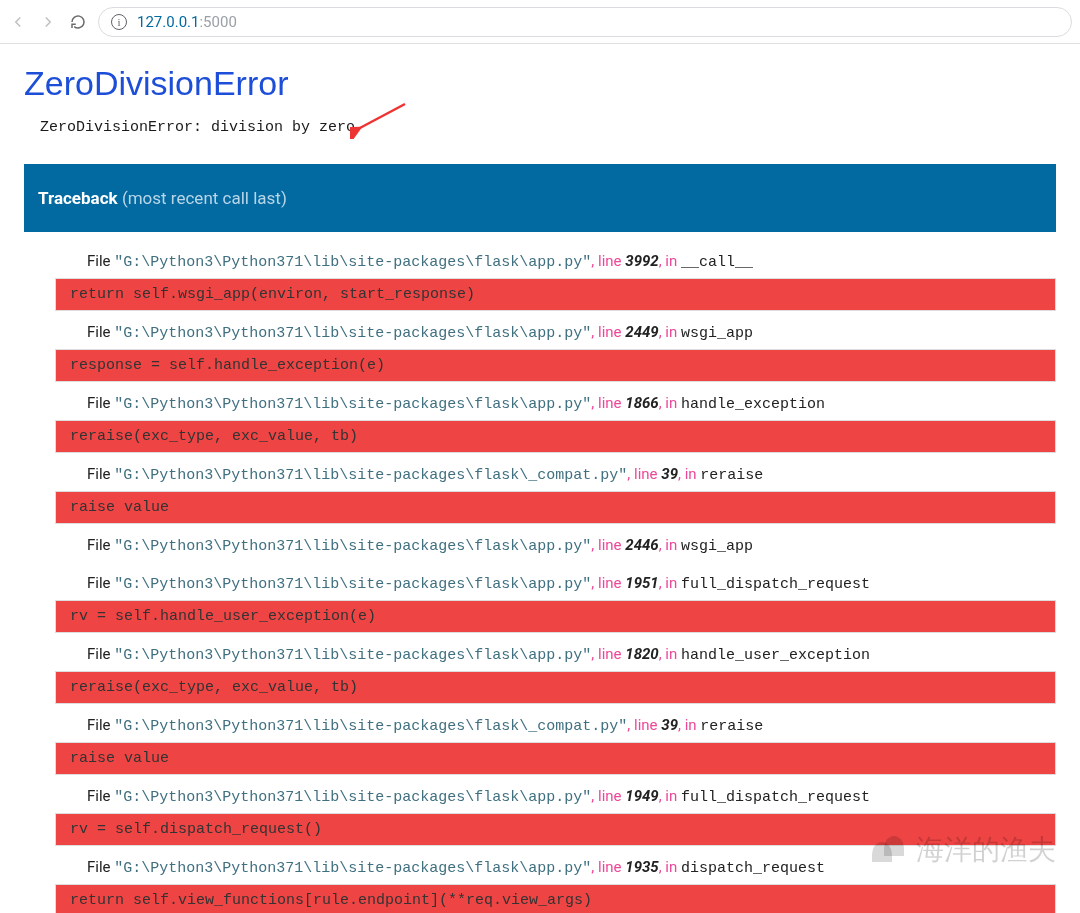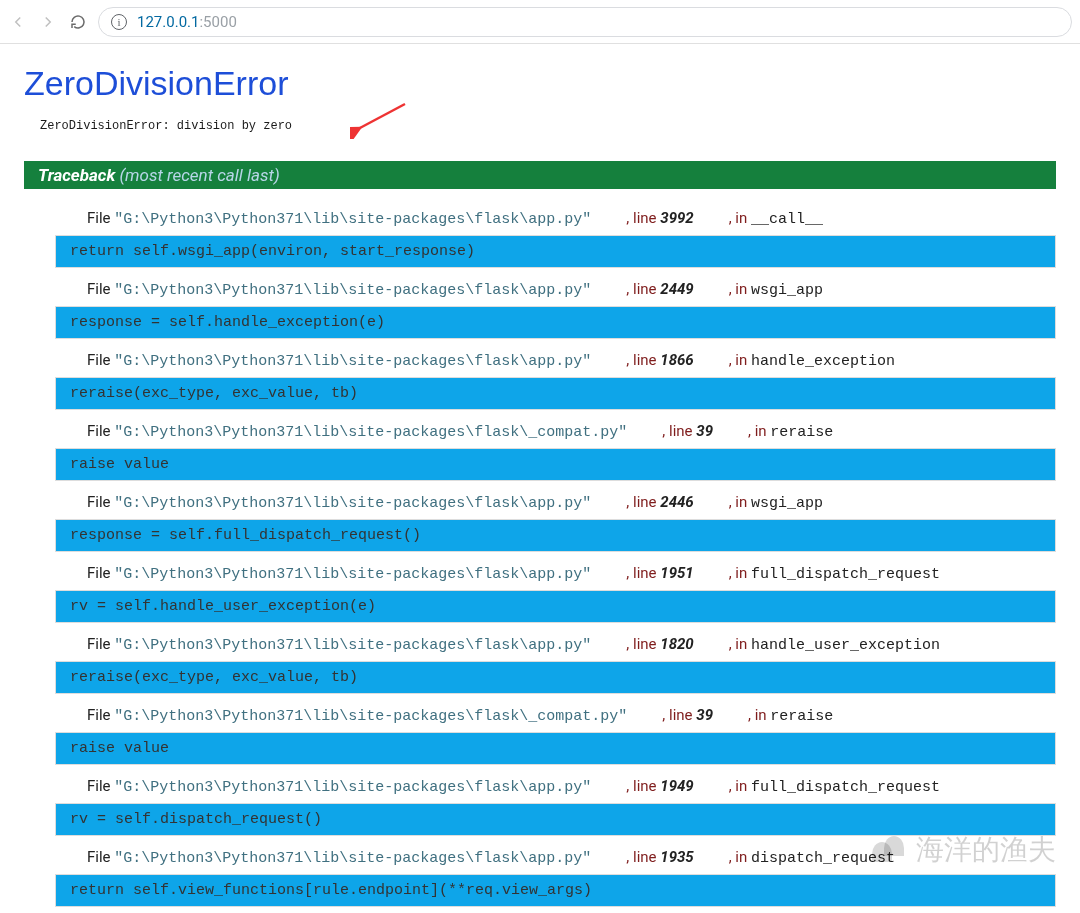--- a/index.html
+++ b/index.html
@@ -63,63 +63,62 @@
     }
     h1.err-title {
       font-family: "Segoe UI", "Helvetica Neue", sans-serif;
       font-weight: 400;
       font-size: 34px;
       color: #1d4ed8;
       margin-bottom: 16px;
     }
     .err-msg {
       font-family: Consolas, "Courier New", monospace;
-      font-size: 12px;
+      font-size: 15px;
       color: #1a1a1a;
       margin-left: 16px;
       margin-bottom: 28px;
     }
     .arrow-annot {
       position: absolute;
       left: 350px;
       top: 55px;
       pointer-events: none;
     }
     .traceback-header {
-      background: #15803d;
+      background: #0369a1;
       color: #fff;
-      padding: 4px 14px;
+      padding: 24px 14px;
       font-size: 17px;
-      font-style: italic;
     }
     .traceback-header .tb-paren { color: #b8d6e8; }
     .traceback-body {
       border-left: 1px solid transparent;
       padding: 18px 0 0 30px;
     }
     .frame { margin-bottom: 10px; }
     .frame-head {
       font-size: 15px;
       line-height: 22px;
       padding-bottom: 4px;
     }
     .frame-head .file-label { color: #222; margin-left: 32px; }
     .frame-head .file-path  {
       color: #407080;
       font-family: Consolas, "Courier New", monospace;
     }
-    .frame-head .line-label { color: #7f1d1d; margin-left: 35px; }
+    .frame-head .line-label { color: #ec4899; }
     .frame-head .line-no    { font-style: italic; font-weight: bold; color: #222; }
     .frame-head .in-func    {
       font-family: Consolas, "Courier New", monospace;
       color: #222;
     }
     .frame-code {
       border: 1px solid #ddd;
-      background: #0ea5e9;
+      background: #ef4444;
       font-family: Consolas, "Courier New", monospace;
       font-size: 15px;
       color: #333;
       padding: 7px 14px;
       white-space: pre;
       overflow-x: auto;
     }
     .watermark {
       position: fixed;
       right: 24px;
@@ -207,21 +206,20 @@
       <div class="frame">
         <div class="frame-head"><span class="file-label">File </span><span class="file-path">"G:\Python3\Python371\lib\site-packages\flask\app.py"</span><span class="line-label">, line </span><span class="line-no">1866</span><span class="line-label">, in </span><span class="in-func">handle_exception</span></div>
         <div class="frame-code">reraise(exc_type, exc_value, tb)</div>
       </div>
       <div class="frame">
         <div class="frame-head"><span class="file-label">File </span><span class="file-path">"G:\Python3\Python371\lib\site-packages\flask\_compat.py"</span><span class="line-label">, line </span><span class="line-no">39</span><span class="line-label">, in </span><span class="in-func">reraise</span></div>
         <div class="frame-code">raise value</div>
       </div>
       <div class="frame">
         <div class="frame-head"><span class="file-label">File </span><span class="file-path">"G:\Python3\Python371\lib\site-packages\flask\app.py"</span><span class="line-label">, line </span><span class="line-no">2446</span><span class="line-label">, in </span><span class="in-func">wsgi_app</span></div>
-        <div class="frame-code">response = self.full_dispatch_request()</div>
       </div>
       <div class="frame">
         <div class="frame-head"><span class="file-label">File </span><span class="file-path">"G:\Python3\Python371\lib\site-packages\flask\app.py"</span><span class="line-label">, line </span><span class="line-no">1951</span><span class="line-label">, in </span><span class="in-func">full_dispatch_request</span></div>
         <div class="frame-code">rv = self.handle_user_exception(e)</div>
       </div>
       <div class="frame">
         <div class="frame-head"><span class="file-label">File </span><span class="file-path">"G:\Python3\Python371\lib\site-packages\flask\app.py"</span><span class="line-label">, line </span><span class="line-no">1820</span><span class="line-label">, in </span><span class="in-func">handle_user_exception</span></div>
         <div class="frame-code">reraise(exc_type, exc_value, tb)</div>
       </div>
       <div class="frame">

